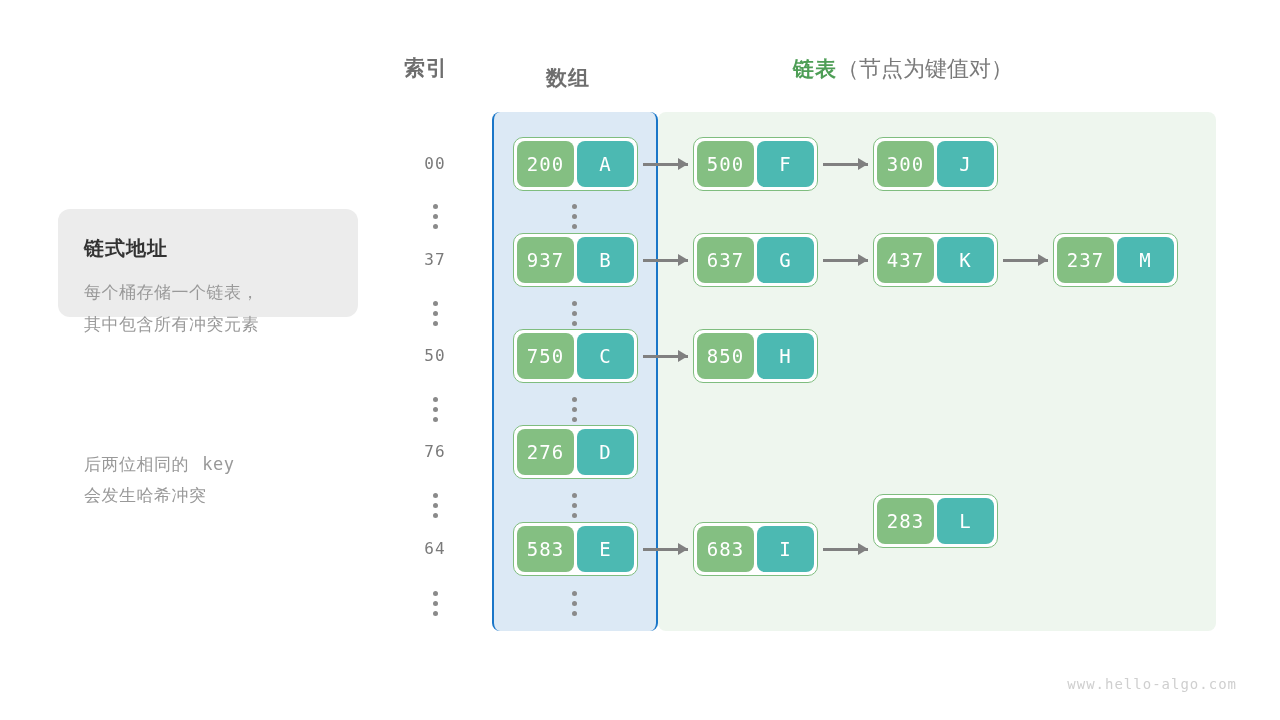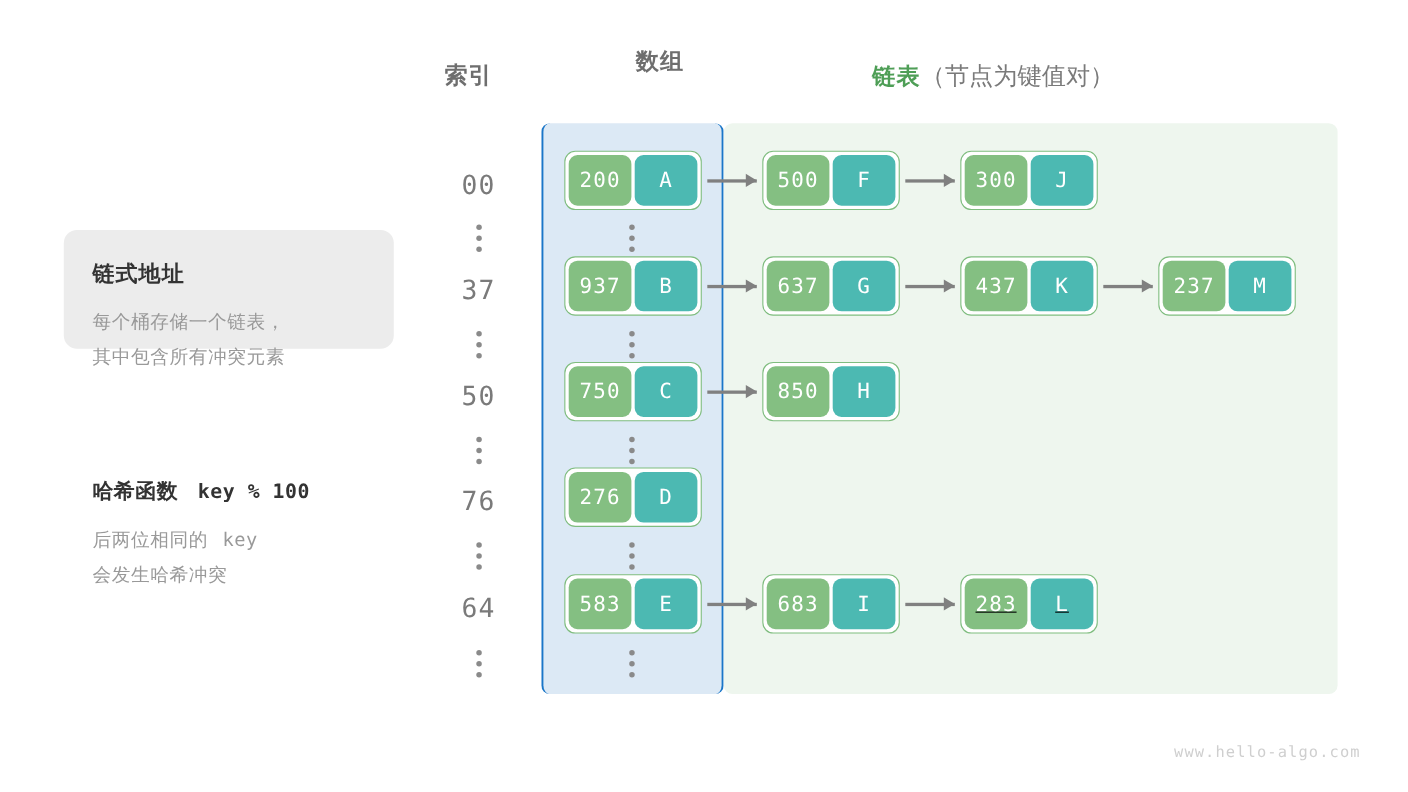--- a/index.html
+++ b/index.html
@@ -22,21 +22,21 @@
   
   .col-header {
     position: absolute;
     font-size: 21px;
     font-weight: bold;
     color: #6e6e6e;
     white-space: nowrap;
     letter-spacing: 1px;
   }
   #hdr-index { left: 404px; top: 54px; }
-  #hdr-array { left: 546px; top: 42px; margin-left: 32px; }
+  #hdr-array { left: 546px; top: 64px; }
   #hdr-list  { left: 793px; top: 54px; letter-spacing: 0; }
   #hdr-list .green {
     color: #4e9e56;
     font-weight: bold;
     letter-spacing: 1px;
   }
   #hdr-list .gray {
     color: #7a7a7a;
     font-weight: normal;
     font-size: 22px;
@@ -124,21 +124,21 @@
     background: #eef6ee;
     border-radius: 8px;
   }
 
   
   .index-label {
     position: absolute;
     width: 60px;
     text-align: center;
     font-family: "DejaVu Sans Mono", "Liberation Mono", monospace;
-    font-size: 24px;
+    font-size: 16px;
     color: #7a7a7a;
     letter-spacing: 1px;
   }
 
   
   .vdots {
     position: absolute;
     width: 14px;
     display: flex;
     flex-direction: column;
@@ -236,24 +236,20 @@
 
   <div id="info-card">
     <div class="card-title">链式地址</div>
     <div class="card-body">
       <div>每个桶存储一个链表，</div>
       <div>其中包含所有冲突元素</div>
     </div>
   </div>
 
   <div id="hash-note">
-    <div class="hn-title">
-      <span>哈希函数</span>
-      <span class="mono" style="margin-left:12px;">key % 100</span>
-    </div>
     <div class="hn-body">
       <div>
         <span>后两位相同的</span>
         <span class="mono" style="margin-left:8px;">key</span>
       </div>
       <div>会发生哈希冲突</div>
     </div>
   </div>
 
   <div id="array-panel"></div>
@@ -334,21 +330,21 @@
         <div class="val">E</div>
       </div>
       <div class="node" style="left: 693px; top: 522px;">
         <div class="key">683</div>
         <div class="val">I</div>
       </div>
       <div class="arrow" style="left: 643px; top: 543px; width: 45px;">
         <div class="shaft"></div>
         <div class="head"></div>
       </div>
-      <div class="node" style="left: 873px; top: 522px; text-decoration: underline;">
+      <div class="node" style="left: 873px; top: 494px;">
         <div class="key">283</div>
         <div class="val">L</div>
       </div>
       <div class="arrow" style="left: 823px; top: 543px; width: 45px;">
         <div class="shaft"></div>
         <div class="head"></div>
       </div>
       <div class="vdots" style="left: 428px; top: 204px;">
         <i></i>
         <i></i>

